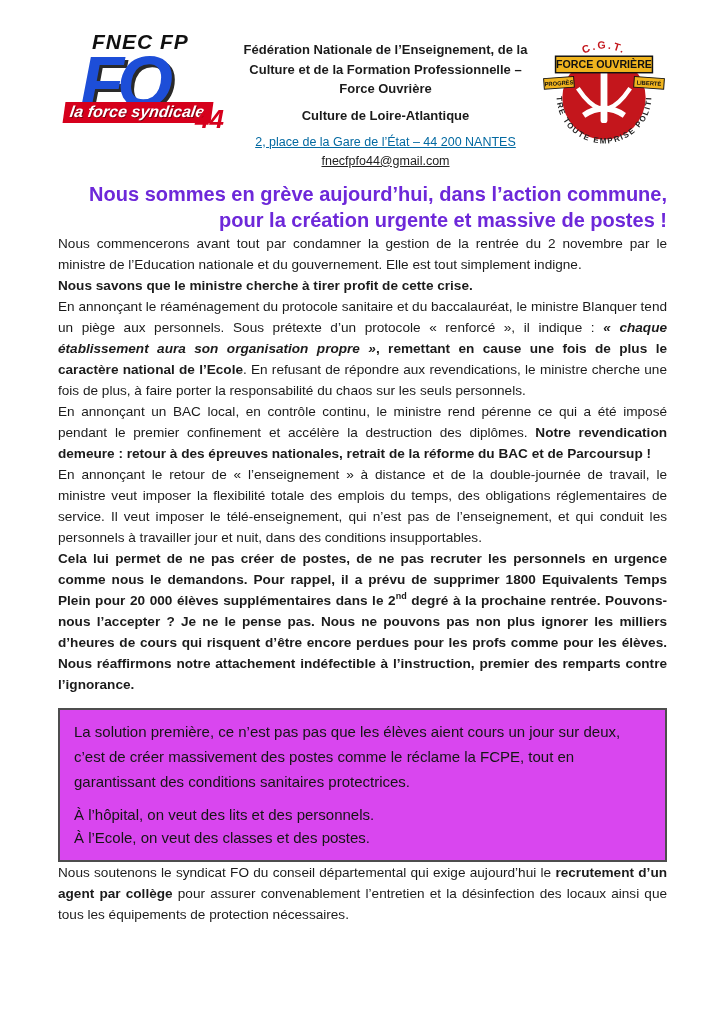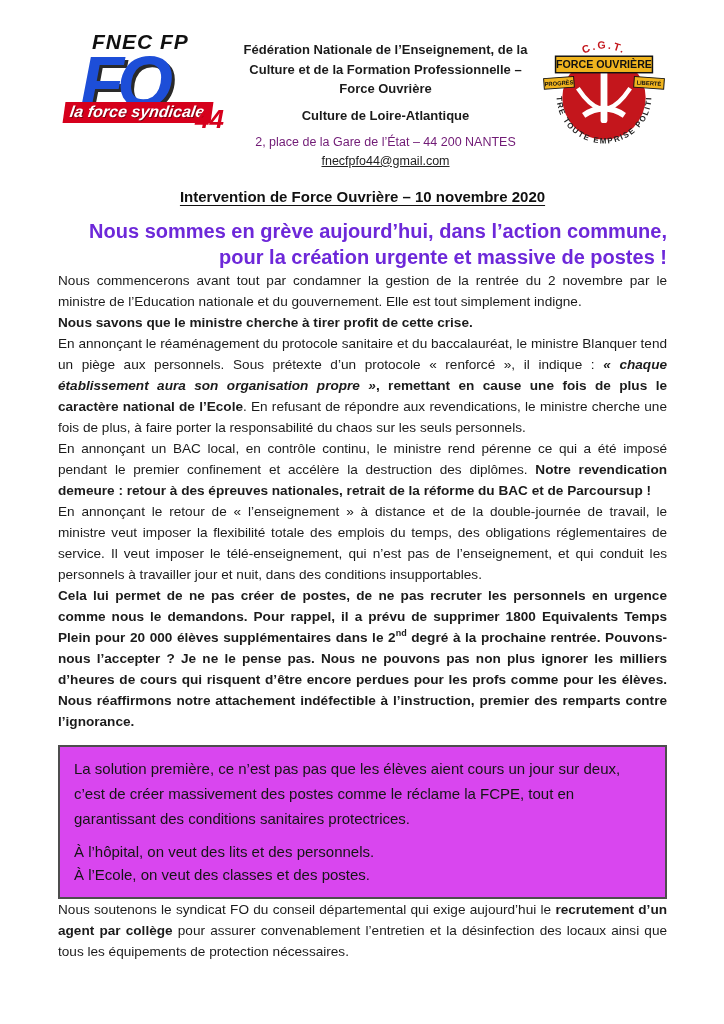--- a/index.html
+++ b/index.html
@@ -40,21 +40,21 @@
   }
   .fo-num {
     position:absolute; right:2px; top:74px;
     color:#d6001c; font-style:italic; font-weight:900; font-size:26px;
   }
 
   
   .org-block { flex:1 1 auto; text-align:center; padding:10px 10px 0 14px; }
   .org-name { font-weight:bold; font-size:13px; line-height:1.5; margin:0; }
   .org-section { font-weight:bold; font-size:13px; margin:9px 0 0; }
-  .org-address { font-size:12.5px; margin:12px 0 0; color:#701a75; }
+  .org-address { font-size:12.5px; margin:12px 0 0; color:#0369a1;text-decoration:underline; }
   .org-email { font-size:12.5px; margin:5px 0 0; color:#222;text-decoration:underline; }
 
   
   .seal { flex:0 0 auto; width:126px; height:126px; margin-top:2px; }
 
   
   .doc-title {
     text-align:center; font-weight:bold; font-size:15px;
     text-decoration:underline; text-underline-offset:3px;
     margin:20px 0 0; color:#111;
@@ -133,21 +133,20 @@
         <g>
           <rect x="96" y="47" width="31" height="11" fill="#f0b41e" stroke="#111111" stroke-width="1" transform="rotate(4 112 52)"></rect>
           <text x="111.5" y="55" text-anchor="middle" font-size="6" font-weight="bold" fill="#111111" transform="rotate(4 112 52)">LIBERTÉ</text>
         </g>
         <text font-size="8.2" font-weight="bold" fill="#222222" letter-spacing="1.6">
           <textPath href="#bottomArc" startOffset="50%" text-anchor="middle">CONTRE TOUTE EMPRISE POLITIQUE</textPath>
         </text>
       </svg>
     </header>
 
-    <h2 class="doc-title">Intervention de Force Ouvrière – 10 novembre 2020</h2>
     <h1 class="headline">Nous sommes en grève aujourd’hui, dans l’action commune, pour la création urgente et massive de postes !</h1>
 
     <p class="body"><span>Nous commencerons avant tout par condamner la gestion de la rentrée du 2 novembre par le ministre de l’Education nationale et du gouvernement. Elle est tout simplement indigne.</span></p>
     <p class="body"><span class="b">Nous savons que le ministre cherche à tirer profit de cette crise.</span></p>
     <p class="body"><span>En annonçant le réaménagement du protocole sanitaire et du baccalauréat, le ministre Blanquer tend un piège aux personnels. Sous prétexte d’un protocole « renforcé », il indique : </span><span class="b i">« chaque établissement aura son organisation propre »</span><span class="b">, remettant en cause une fois de plus le caractère national de l’Ecole</span><span>. En refusant de répondre aux revendications, le ministre cherche une fois de plus, à faire porter la responsabilité du chaos sur les seuls personnels.</span></p>
     <p class="body"><span>En annonçant un BAC local, en contrôle continu, le ministre rend pérenne ce qui a été imposé pendant le premier confinement et accélère la destruction des diplômes. </span><span class="b">Notre revendication demeure : retour à des épreuves nationales, retrait de la réforme du BAC et de Parcoursup !</span></p>
     <p class="body"><span>En annonçant le retour de « l’enseignement » à distance et de la double-journée de travail, le ministre veut imposer la flexibilité totale des emplois du temps, des obligations réglementaires de service. Il veut imposer le télé-enseignement, qui n’est pas de l’enseignement, et qui conduit les personnels à travailler jour et nuit, dans des conditions insupportables.</span></p>
     <p class="body"><span class="b">Cela lui permet de ne pas créer de postes, de ne pas recruter les personnels en urgence comme nous le demandons. Pour rappel, il a prévu de supprimer 1800 Equivalents Temps Plein pour 20 000 élèves supplémentaires dans le 2</span><sup class="b">nd</sup><span class="b"> degré à la prochaine rentrée. Pouvons-nous l’accepter ? Je ne le pense pas. Nous ne pouvons pas non plus ignorer les milliers d’heures de cours qui risquent d’être encore perdues pour les profs comme pour les élèves. Nous réaffirmons notre attachement indéfectible à l’instruction, premier des remparts contre l’ignorance.</span></p>
 
     <div class="box">

